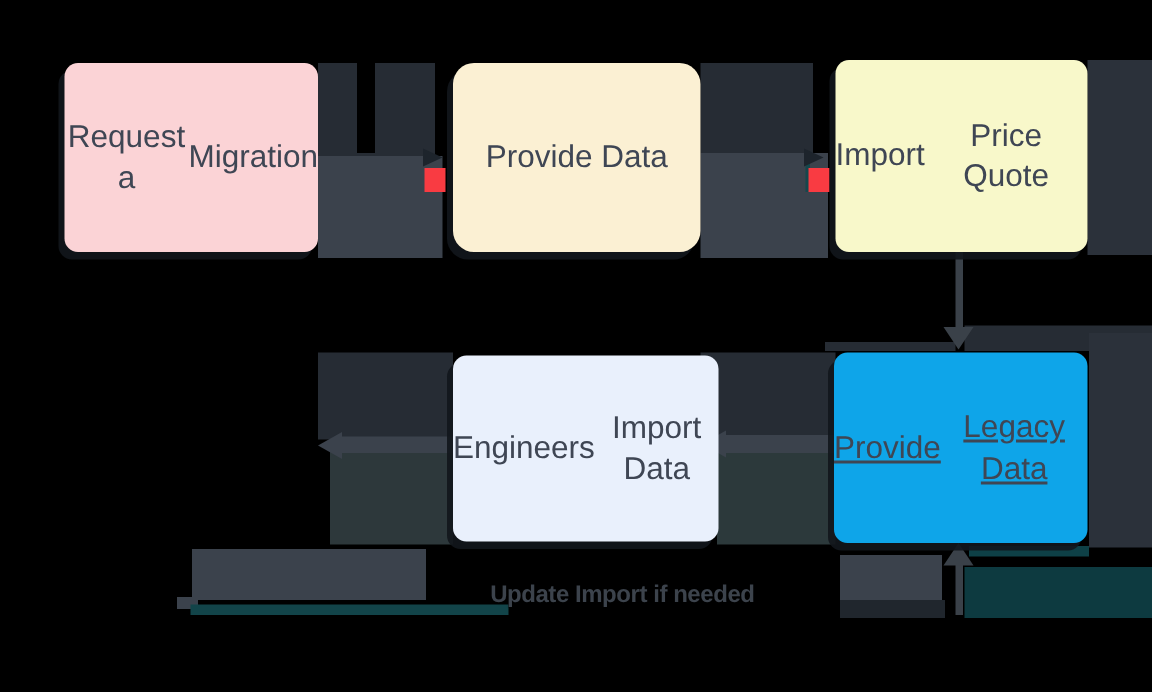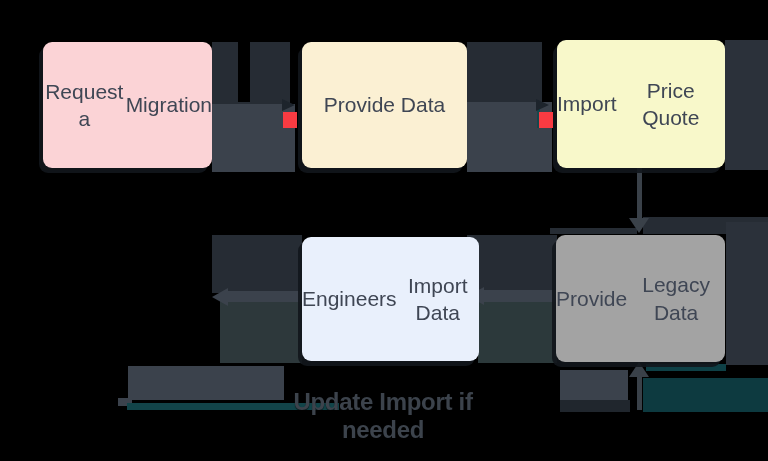--- a/index.html
+++ b/index.html
@@ -51,29 +51,29 @@
   #redA{left:283px;top:112px;}
   #redB{left:539px;top:112px;}
   
   .node{
     position:absolute;border-radius:9px;
     display:flex;flex-direction:row;align-items:center;justify-content:center;
     font-size:21px;line-height:1.3;color:#3f4654;text-align:center;
     box-shadow:-4px 5px 0 rgba(18,22,28,0.9);
   }
   #n1{left:43px;top:42px;width:169px;height:126px;}
-  #n2{left:302px;top:42px;width:165px;height:126px;}
+  #n2{left:302px;top:42px;width:165px;height:126px;border-radius:14px;}
   #n3{left:557px;top:40px;width:168px;height:128px;}
   #n4{left:43px;top:233px;width:169px;height:126px;}
   #n5{left:302px;top:237px;width:177px;height:124px;}
   #n6{left:556px;top:235px;width:169px;height:127px;}
   
   #loop-label{
     position:absolute;left:263px;top:388px;width:240px;
-    text-align:center;font-size:24px;font-weight:700;letter-spacing:-0.3px;
+    text-align:right;font-size:16px;font-weight:700;letter-spacing:-0.3px;
     color:#3c434c;text-shadow:0 1px 1px rgba(0,0,0,0.65);
   }
 </style>
 </head>
 <body>
 
 <div class="canvas">
 
   <div class="rect" id="gapA-top"></div>
   <div class="rect" id="gapA-bottom"></div>
@@ -121,20 +121,20 @@
     <div>Provide Data</div>
   </div>
   <div class="node" id="n3" style="background-color: rgb(248, 248, 202);">
     <div>Import</div>
     <div>Price Quote</div>
   </div>
   <div class="node" id="n5" style="background-color: rgb(233, 240, 252);">
     <div>Engineers</div>
     <div>Import Data</div>
   </div>
-  <div class="node" id="n6" style="background-color: #a3a3a3;">
+  <div class="node" id="n6" style="background-color: #0ea5e9; text-decoration: underline;">
     <div>Provide</div>
     <div>Legacy Data</div>
   </div>
 
   <div id="loop-label">Update Import if needed</div>
 
 </div>
 
 </body></html>

